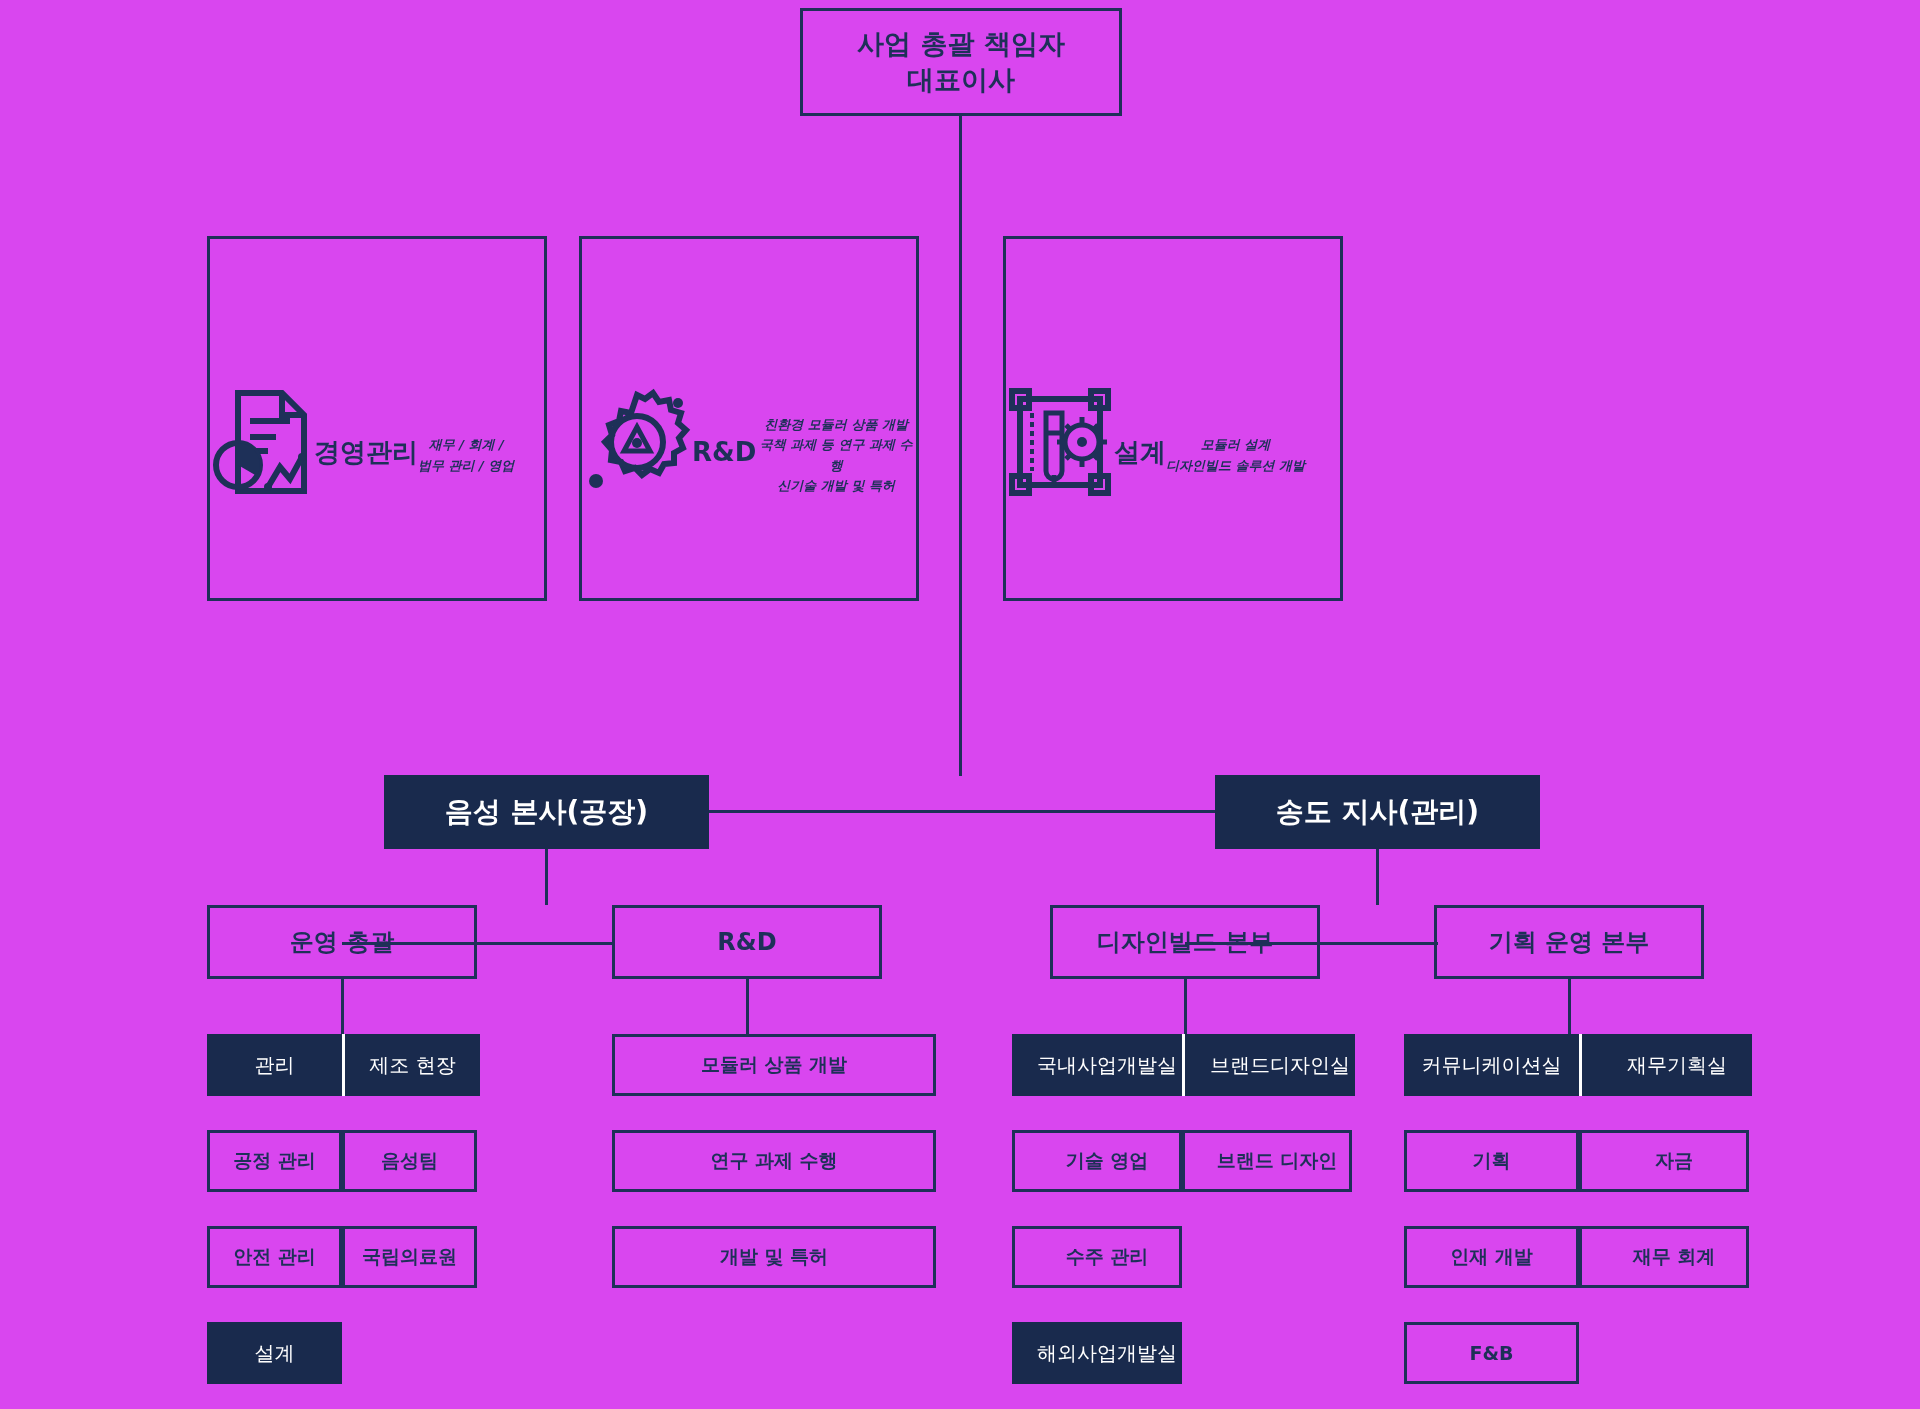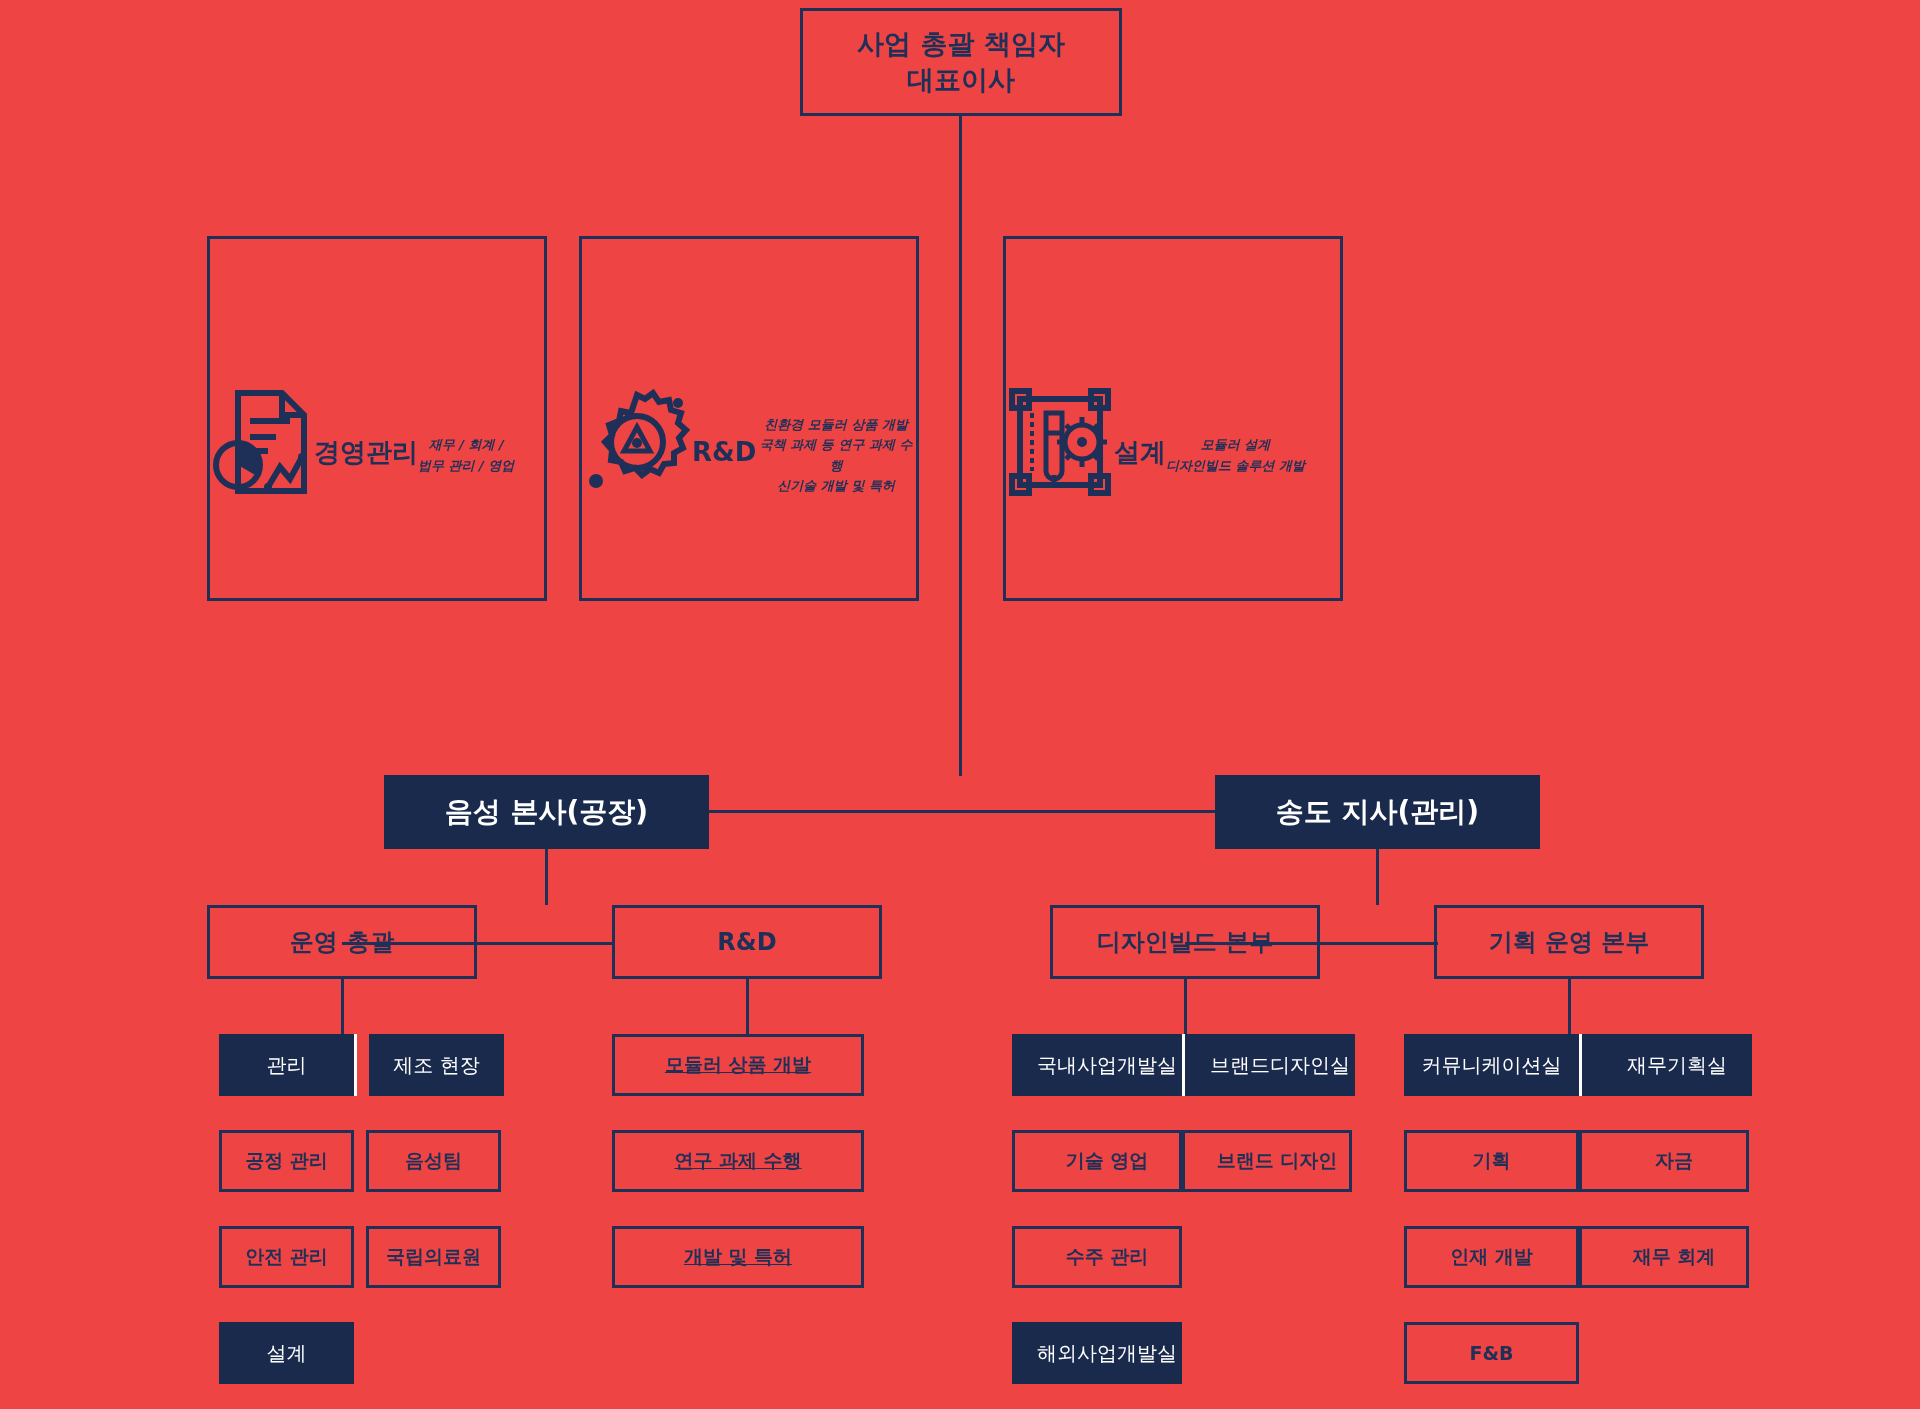--- a/index.html
+++ b/index.html
@@ -5,21 +5,21 @@
   * { box-sizing: border-box; margin: 0; padding: 0; }
   html, body {
     width: 1920px; height: 1409px;
     background: #000000;
     font-family: "DejaVu Sans", "Liberation Sans", sans-serif;
     overflow: hidden;
   }
   #chart {
     position: relative;
     width: 1920px; height: 1409px;
-    background: #ef4444;
+    background: #d946ef;
   }
   
   .node {
     position: absolute;
     display: flex;
     align-items: center;
     justify-content: center;
     text-align: center;
     color: #1e2f56;
     line-height: 1.35;
@@ -86,22 +86,22 @@
   
   .leafrow { position: absolute; display: flex; }
   .leaf {
     border: 3px solid #1e3058;
     display: flex; align-items: center; justify-content: center;
     font-size: 19px; font-weight: 700;
     color: #1e3058;
     height: 62px;
   }
   .leaf.solid { background: #192a4d; color:#ffffff; border-color:#192a4d; font-weight: 400; font-size: 20px; }
-  .leaf.w1 { width: 135px; margin-left: 12px; }
-  .leaf.w2 { width: 252px; text-decoration: underline; }
+  .leaf.w1 { width: 135px; }
+  .leaf.w2 { width: 324px; }
   .leaf.wide { width: 170px; padding-left: 20px; }
   .leaf.widest { width: 175px; }
   .divider-white { width:3px; background:#ffffff; height:62px; }
 
   .row-l1 { left: 207px; top: 1034px; }
   .row-l2 { left: 207px; top: 1130px; }
   .row-l3 { left: 207px; top: 1226px; }
   .row-l4 { left: 207px; top: 1322px; }
 
   .row-r1 { left: 612px; top: 1034px; }

